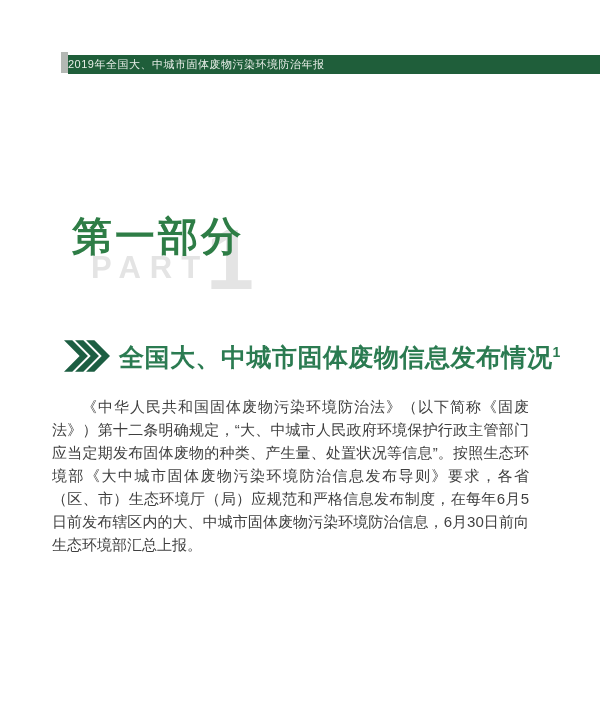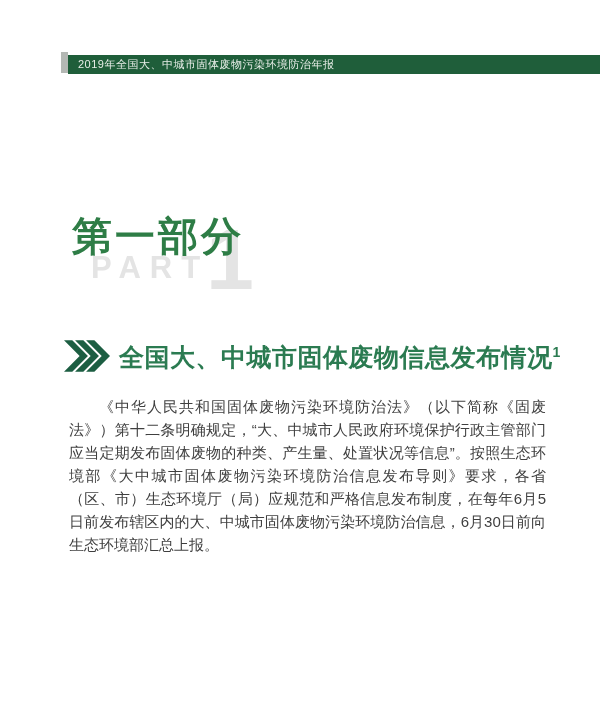--- a/index.html
+++ b/index.html
@@ -22,21 +22,20 @@
     background: #b4b8b4;
   }
   .header-bar {
     position: absolute;
     left: 68px; top: 55px;
     width: 532px; height: 19px;
     background: #1f5e3a;
     color: #e8eee8;
     font-size: 11px;
     line-height: 19px;
-    padding-left: 10px;
     letter-spacing: 0.5px;
     white-space: nowrap;
     overflow: hidden;
   }
 
   
   .part-cn {
     position: absolute;
     left: 72px; top: 209px;
     font-size: 40px;
@@ -87,21 +86,21 @@
     white-space: nowrap;
   }
   .section-title sup {
     font-size: 14px;
     vertical-align: super;
   }
 
   
   .body-text {
     position: absolute;
-    left: 69px; top: 395px;
+    left: 52px; top: 395px;
     width: 477px;
     font-size: 15px;
     line-height: 23px;
     color: #3f3f3f;
     text-align: justify;
   }
   .body-text p {
     text-indent: 2em;
     margin: 0;
   }

